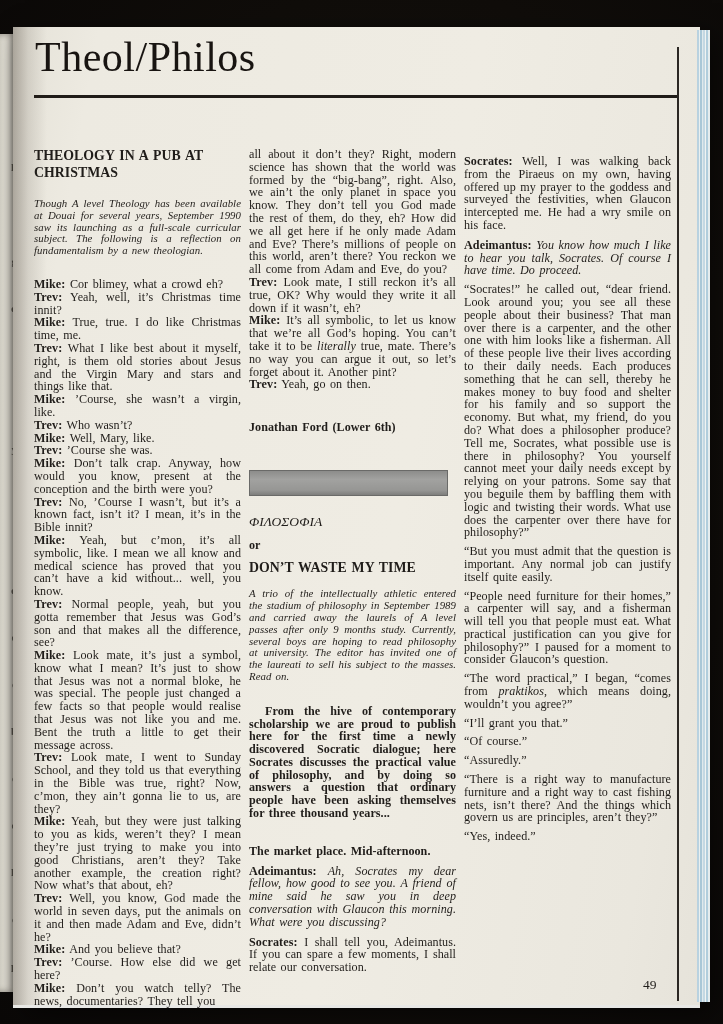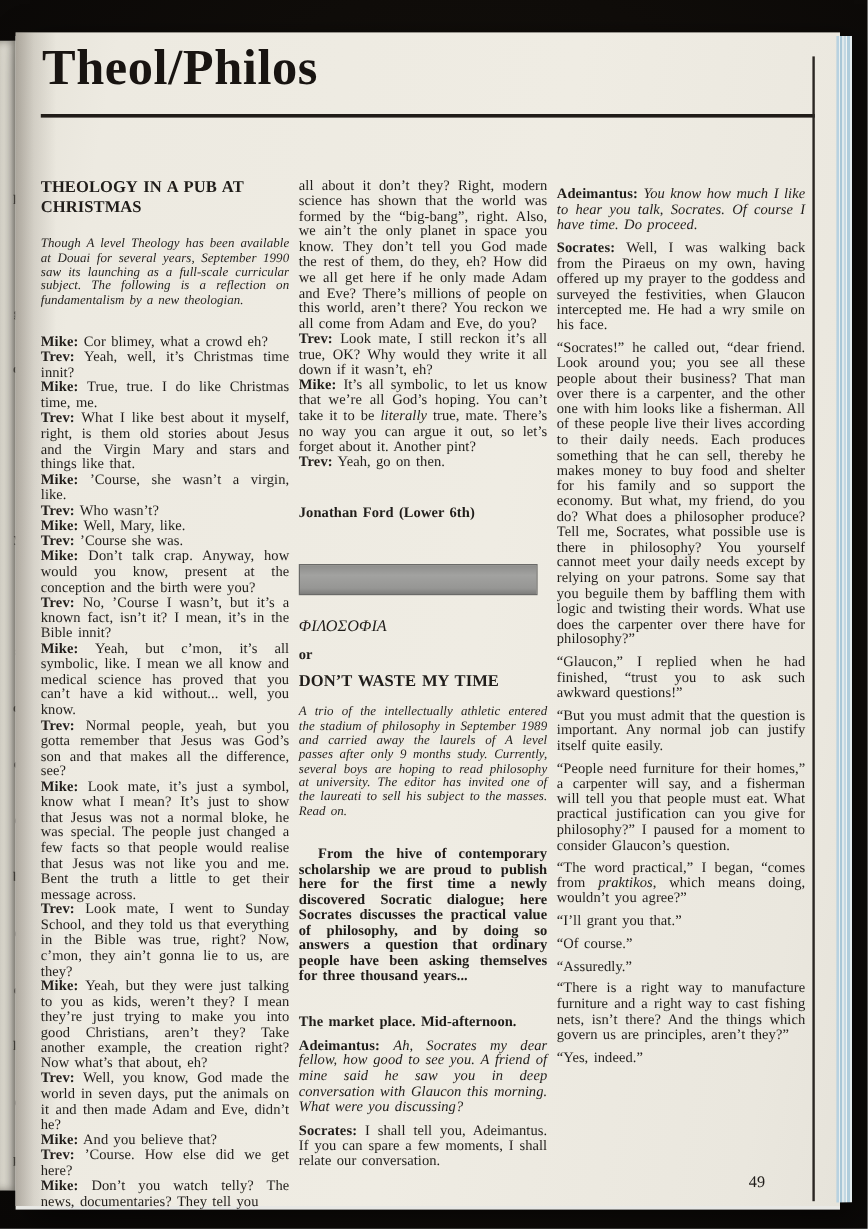--- a/index.html
+++ b/index.html
@@ -30,25 +30,25 @@
     position:absolute;left:13px;top:27px;width:687px;height:978px;
     background:linear-gradient(100deg,#e5e2d8 0%,#edeae1 10%,#efece3 55%,#eae7de 90%,#e6e3da 100%);
     box-shadow:0 3px 0 rgba(252,252,249,.92),12px 8px 26px rgba(0,0,0,.6);
   }
   .gutter-shade{
     position:absolute;left:0;top:0;bottom:0;width:34px;pointer-events:none;
     background:linear-gradient(90deg,rgba(55,45,35,.34),rgba(55,45,35,.12) 45%,rgba(55,45,35,0));
   }
   .masthead{
     position:absolute;left:22px;top:6px;
-    font-size:42px;font-weight:bold;color:#181411;letter-spacing:.5px;
+    font-size:42px;font-weight:normal;color:#181411;letter-spacing:.5px;
   }
   .h-rule{position:absolute;left:21px;top:68px;width:645px;height:2.5px;background:#201c18;}
   .v-rule{position:absolute;left:664px;top:20px;width:2px;height:954px;background:#2b2723;}
-  .page-num{position:absolute;left:611px;top:950px;font-size:13.5px;color:#201d1a;}
+  .page-num{position:absolute;left:630px;top:950px;font-size:13.5px;color:#201d1a;}
 
   .col{position:absolute;top:121px;width:207px;color:#201d1a;}
   .col-1{left:21px;}
   .col-2{left:236px;}
   .col-3{left:451px;}
   .col p{margin:0;text-align:justify;font-size:12.1px;line-height:12.8px;letter-spacing:.05px;word-spacing:1.4px;}
   .col p strong{letter-spacing:.1px;}
 
   .b-heading{font-weight:bold;font-size:13.8px !important;line-height:16.5px !important;letter-spacing:.4px;text-align:left !important;margin-bottom:17px !important;}
   .b-note,.b-note2{font-style:italic;font-size:10.8px !important;line-height:11.8px !important;}
@@ -130,24 +130,23 @@
       <p class="b-greek"><span>ΦΙΛΟΣΟΦΙΑ</span></p>
       <p class="b-or"><span>or</span></p>
       <p class="b-title2"><span>DON’T WASTE MY TIME</span></p>
       <p class="b-note2"><span>A trio of the intellectually athletic entered the stadium of philosophy in September 1989 and carried away the laurels of A level passes after only 9 months study. Currently, several boys are hoping to read philosophy at university. The editor has invited one of the laureati to sell his subject to the masses. Read on.</span></p>
       <p class="b-lead"><span>From the hive of contemporary scholarship we are proud to publish here for the first time a newly discovered Socratic dialogue; here Socrates discusses the practical value of philosophy, and by doing so answers a question that ordinary people have been asking themselves for three thousand years...</span></p>
       <p class="b-scene"><span>The market place. Mid-afternoon.</span></p>
       <p class="b-d2"><strong>Adeimantus:</strong> <em>Ah, Socrates my dear fellow, how good to see you. A friend of mine said he saw you in deep conversation with Glaucon this morning. What were you discussing?</em></p>
       <p class="b-d2"><strong>Socrates:</strong> <span>I shall tell you, Adeimantus. If you can spare a few moments, I shall relate our conversation.</span></p>
     </div>
   <div class="col col-3">
+      <p class="b-d2"><strong>Socrates:</strong> <span>Well, I was walking back from the Piraeus on my own, having offered up my prayer to the goddess and surveyed the festivities, when Glaucon intercepted me. He had a wry smile on his face.</span></p>
       <p class="b-d2"><strong>Adeimantus:</strong> <em>You know how much I like to hear you talk, Socrates. Of course I have time. Do proceed.</em></p>
-      <p class="b-d2"><strong>Socrates:</strong> <span>Well, I was walking back from the Piraeus on my own, having offered up my prayer to the goddess and surveyed the festivities, when Glaucon intercepted me. He had a wry smile on his face.</span></p>
       <p class="b-speech"><span>“Socrates!” he called out, “dear friend. Look around you; you see all these people about their business? That man over there is a carpenter, and the other one with him looks like a fisherman. All of these people live their lives according to their daily needs. Each produces something that he can sell, thereby he makes money to buy food and shelter for his family and so support the economy. But what, my friend, do you do? What does a philosopher produce? Tell me, Socrates, what possible use is there in philosophy? You yourself cannot meet your daily needs except by relying on your patrons. Some say that you beguile them by baffling them with logic and twisting their words. What use does the carpenter over there have for philosophy?”</span></p>
-      <p class="b-speech"><span>“Glaucon,” I replied when he had finished, “trust you to ask such awkward questions!”</span></p>
       <p class="b-speech"><span>“But you must admit that the question is important. Any normal job can justify itself quite easily.</span></p>
       <p class="b-speech"><span>“People need furniture for their homes,” a carpenter will say, and a fisherman will tell you that people must eat. What practical justification can you give for philosophy?” I paused for a moment to consider Glaucon’s question.</span></p>
       <p class="b-speech"><span>“The word practical,” I began, “comes from </span><em>praktikos</em><span>, which means doing, wouldn’t you agree?”</span></p>
       <p class="b-speech"><span>“I’ll grant you that.”</span></p>
       <p class="b-speech"><span>“Of course.”</span></p>
       <p class="b-speech"><span>“Assuredly.”</span></p>
       <p class="b-speech"><span>“There is a right way to manufacture furniture and a right way to cast fishing nets, isn’t there? And the things which govern us are principles, aren’t they?”</span></p>
       <p class="b-speech"><span>“Yes, indeed.”</span></p>
     </div>
 

